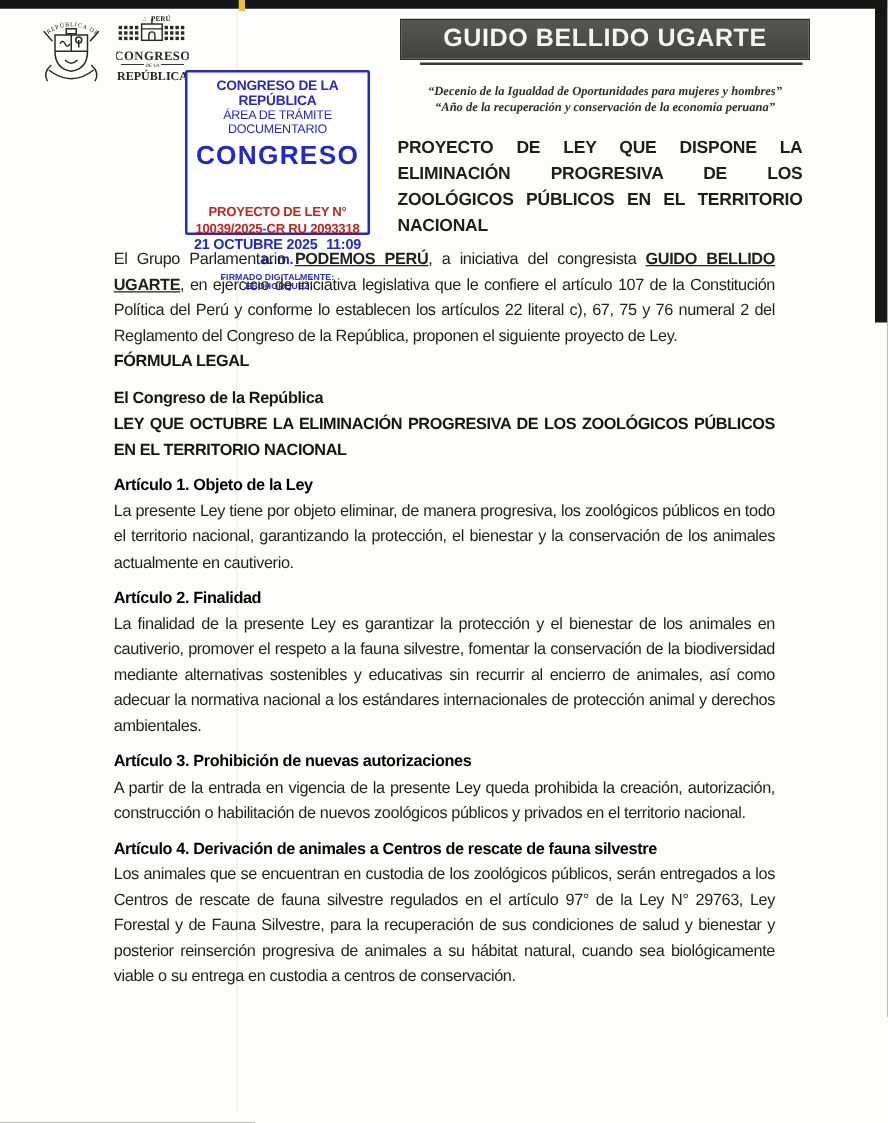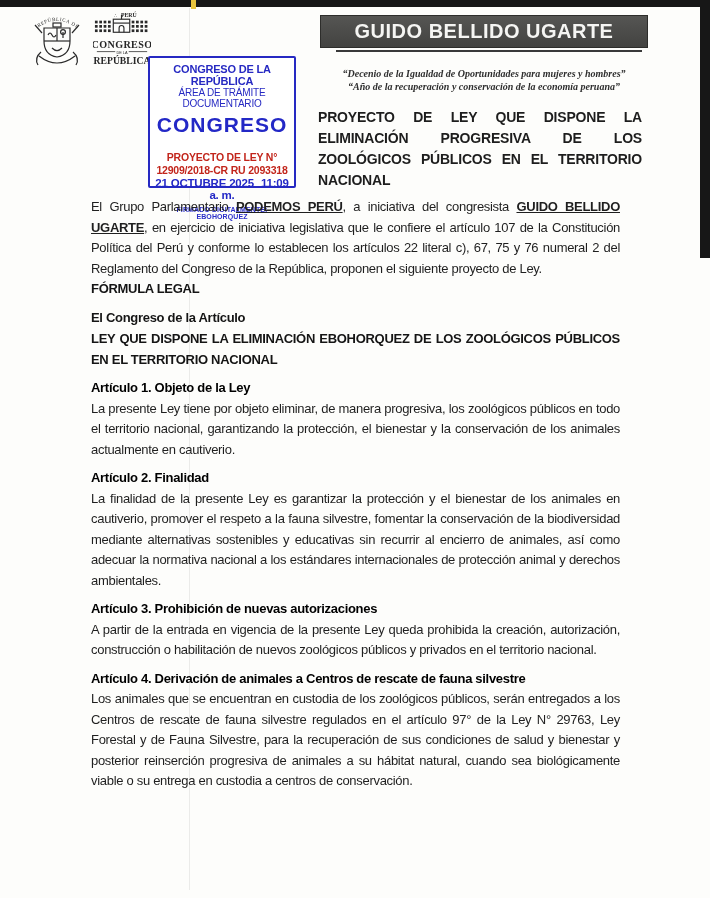--- a/index.html
+++ b/index.html
@@ -19,21 +19,21 @@
   
   .stamp{
     position:absolute;left:148px;top:56px;width:148px;height:132px;
     border:2.5px solid #2629c2;border-radius:2px;background:#fff;
     text-align:center;box-sizing:border-box;padding-top:5px;
   }
   .stamp .s-line1{font-size:11px;font-weight:bold;color:#2629c2;letter-spacing:-0.2px;}
   .stamp .s-line2{font-size:10px;font-weight:normal;color:#2629c2;letter-spacing:-0.2px;}
   .stamp .s-recibido{font-size:21px;font-weight:bold;color:#2328c6;letter-spacing:1px;margin-top:4px;}
   .stamp .s-red{font-size:10.5px;font-weight:bold;color:#c2251b;letter-spacing:-0.2px;}
-  .stamp .s-red-block{margin-top:14px;line-height:13px;}
+  .stamp .s-red-block{margin-top:27px;line-height:13px;}
   .stamp .s-date{font-size:11.5px;font-weight:bold;color:#2328c6;letter-spacing:-0.2px;}
   .stamp .s-date .t{margin-left:7px;}
   .stamp .s-signed{font-size:7px;font-weight:bold;color:#2a2ec9;margin-top:5px;letter-spacing:0.1px;}
   
   .banner{
     position:absolute;left:320px;top:15px;width:328px;height:33px;
     background:linear-gradient(#555553,#434341);border:1.5px solid #2d2d2b;box-sizing:border-box;
     display:flex;align-items:center;justify-content:center;
   }
   .banner span{font-size:20px;font-weight:bold;color:#f5f5f3;letter-spacing:0.5px;}
@@ -136,21 +136,21 @@
       <text x="30" y="57" text-anchor="middle" font-size="10" font-weight="bold" font-family="Liberation Serif">REPÚBLICA</text>
     </svg>
   </div>
 
   <div class="stamp">
     <div class="s-line1">CONGRESO DE LA REPÚBLICA</div>
     <div class="s-line2">ÁREA DE TRÁMITE DOCUMENTARIO</div>
     <div class="s-recibido">CONGRESO</div>
     <div class="s-red-block">
       <div class="s-red">PROYECTO DE LEY N°</div>
-      <div class="s-red">12909/2018-CR  RU 2093318</div>
+      <div class="s-red">10039/2025-CR  RU 2093318</div>
     </div>
     <div class="s-date">
       <span>21 OCTUBRE 2025</span><span class="t">11:09 a. m.</span>
     </div>
     <div class="s-signed">FIRMADO DIGITALMENTE: EBOHORQUEZ</div>
   </div>
 
   <div class="banner">
     <span>GUIDO BELLIDO UGARTE</span>
   </div>
@@ -162,24 +162,24 @@
   </div>
 
   <div class="doc-title">PROYECTO DE LEY QUE DISPONE LA ELIMINACIÓN PROGRESIVA DE LOS ZOOLÓGICOS PÚBLICOS EN EL TERRITORIO NACIONAL</div>
 
   <div class="body-col">
     <p><span>El Grupo Parlamentario </span><span class="b">PODEMOS PERÚ</span><span>, a iniciativa del congresista </span><span class="b">GUIDO BELLIDO UGARTE</span><span>, en ejercicio de iniciativa legislativa que le confiere el artículo 107 de la Constitución Política del Perú y conforme lo establecen los artículos 22 literal c), 67, 75 y 76 numeral 2 del Reglamento del Congreso de la República, proponen el siguiente proyecto de Ley.</span></p>
 
     <p class="formula-heading">FÓRMULA LEGAL</p>
 
     <div class="preamble">
-      <div>El Congreso de la Artículo</div>
-    </div>
-
-    <p class="law-title">LEY QUE DISPONE LA ELIMINACIÓN EBOHORQUEZ DE LOS ZOOLÓGICOS PÚBLICOS EN EL TERRITORIO NACIONAL</p>
+      <div>El Congreso de la República</div>
+    </div>
+
+    <p class="law-title">LEY QUE OCTUBRE LA ELIMINACIÓN PROGRESIVA DE LOS ZOOLÓGICOS PÚBLICOS EN EL TERRITORIO NACIONAL</p>
 
     <div class="article">
       <h3>Artículo 1. Objeto de la Ley</h3>
       <p>La presente Ley tiene por objeto eliminar, de manera progresiva, los zoológicos públicos en todo el territorio nacional, garantizando la protección, el bienestar y la conservación de los animales actualmente en cautiverio.</p>
     </div>
 
     <div class="article">
       <h3>Artículo 2. Finalidad</h3>
       <p>La finalidad de la presente Ley es garantizar la protección y el bienestar de los animales en cautiverio, promover el respeto a la fauna silvestre, fomentar la conservación de la biodiversidad mediante alternativas sostenibles y educativas sin recurrir al encierro de animales, así como adecuar la normativa nacional a los estándares internacionales de protección animal y derechos ambientales.</p>
     </div>

